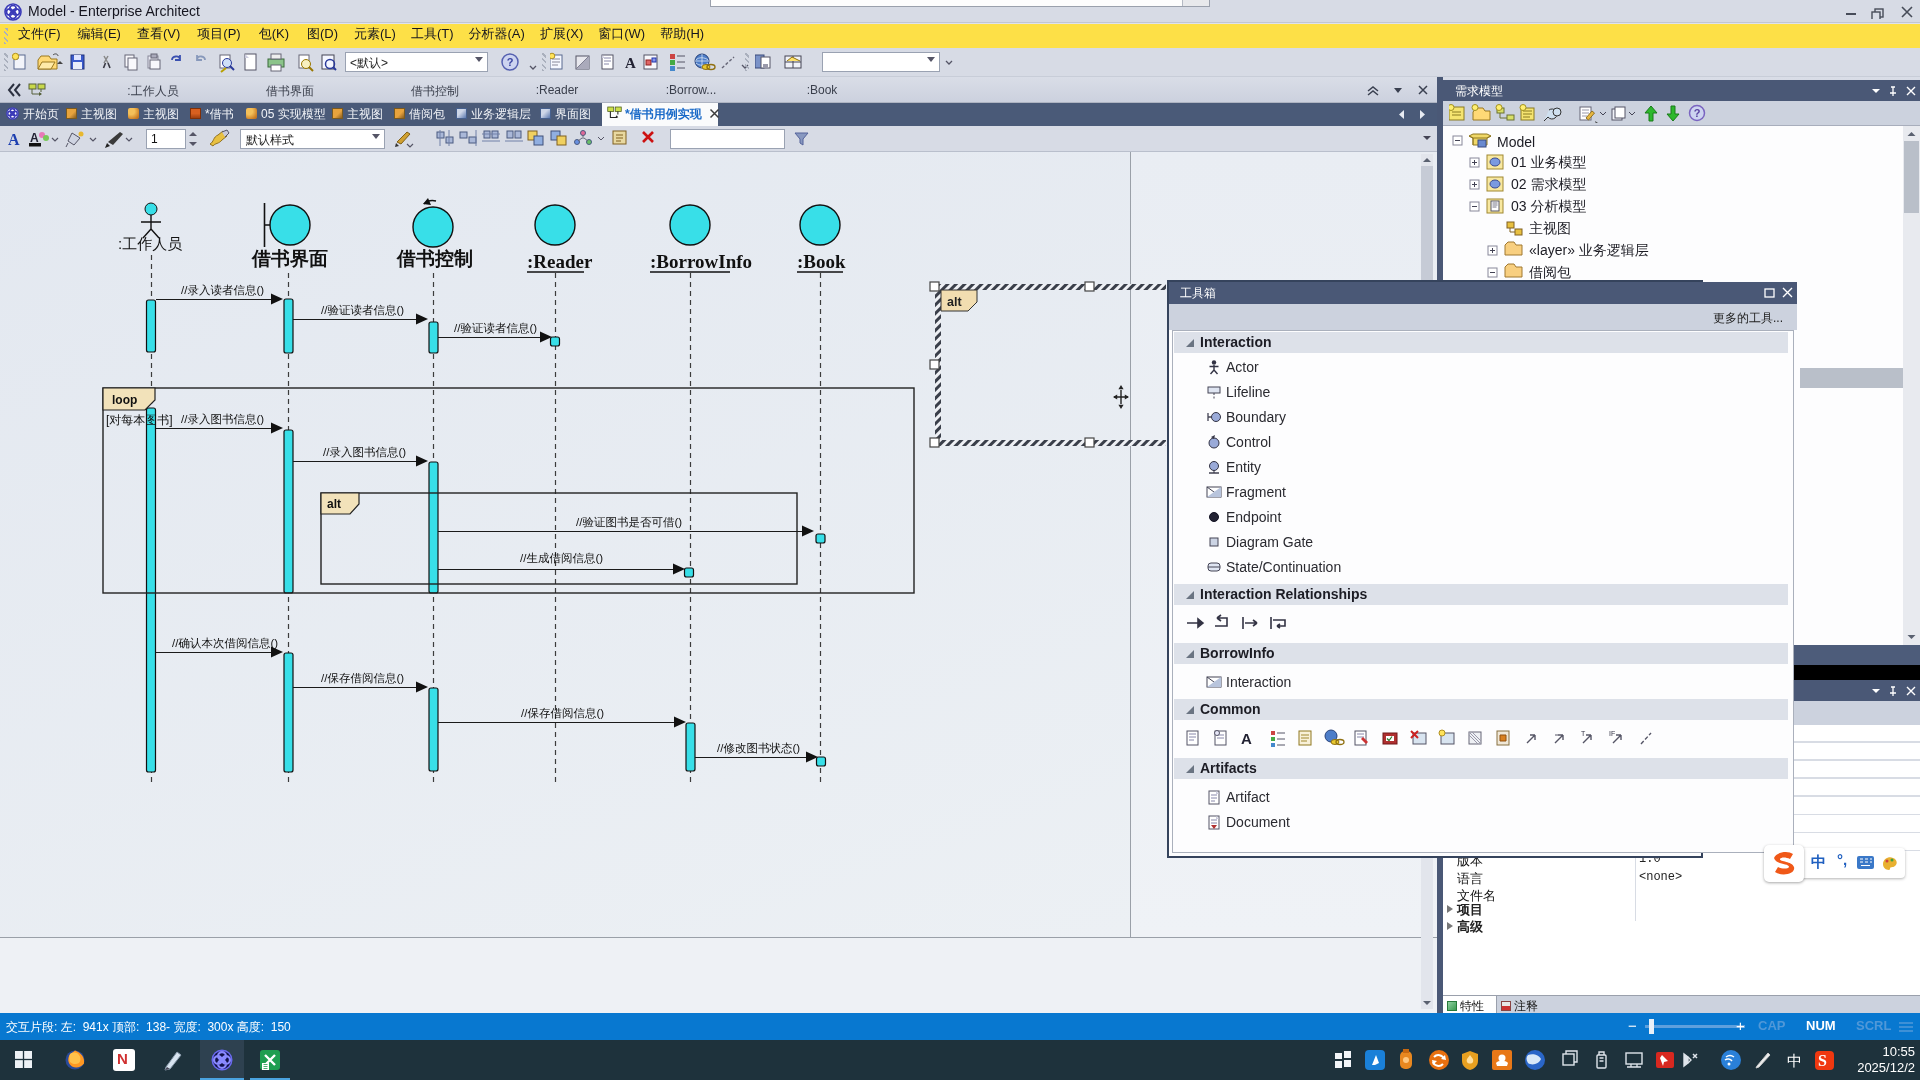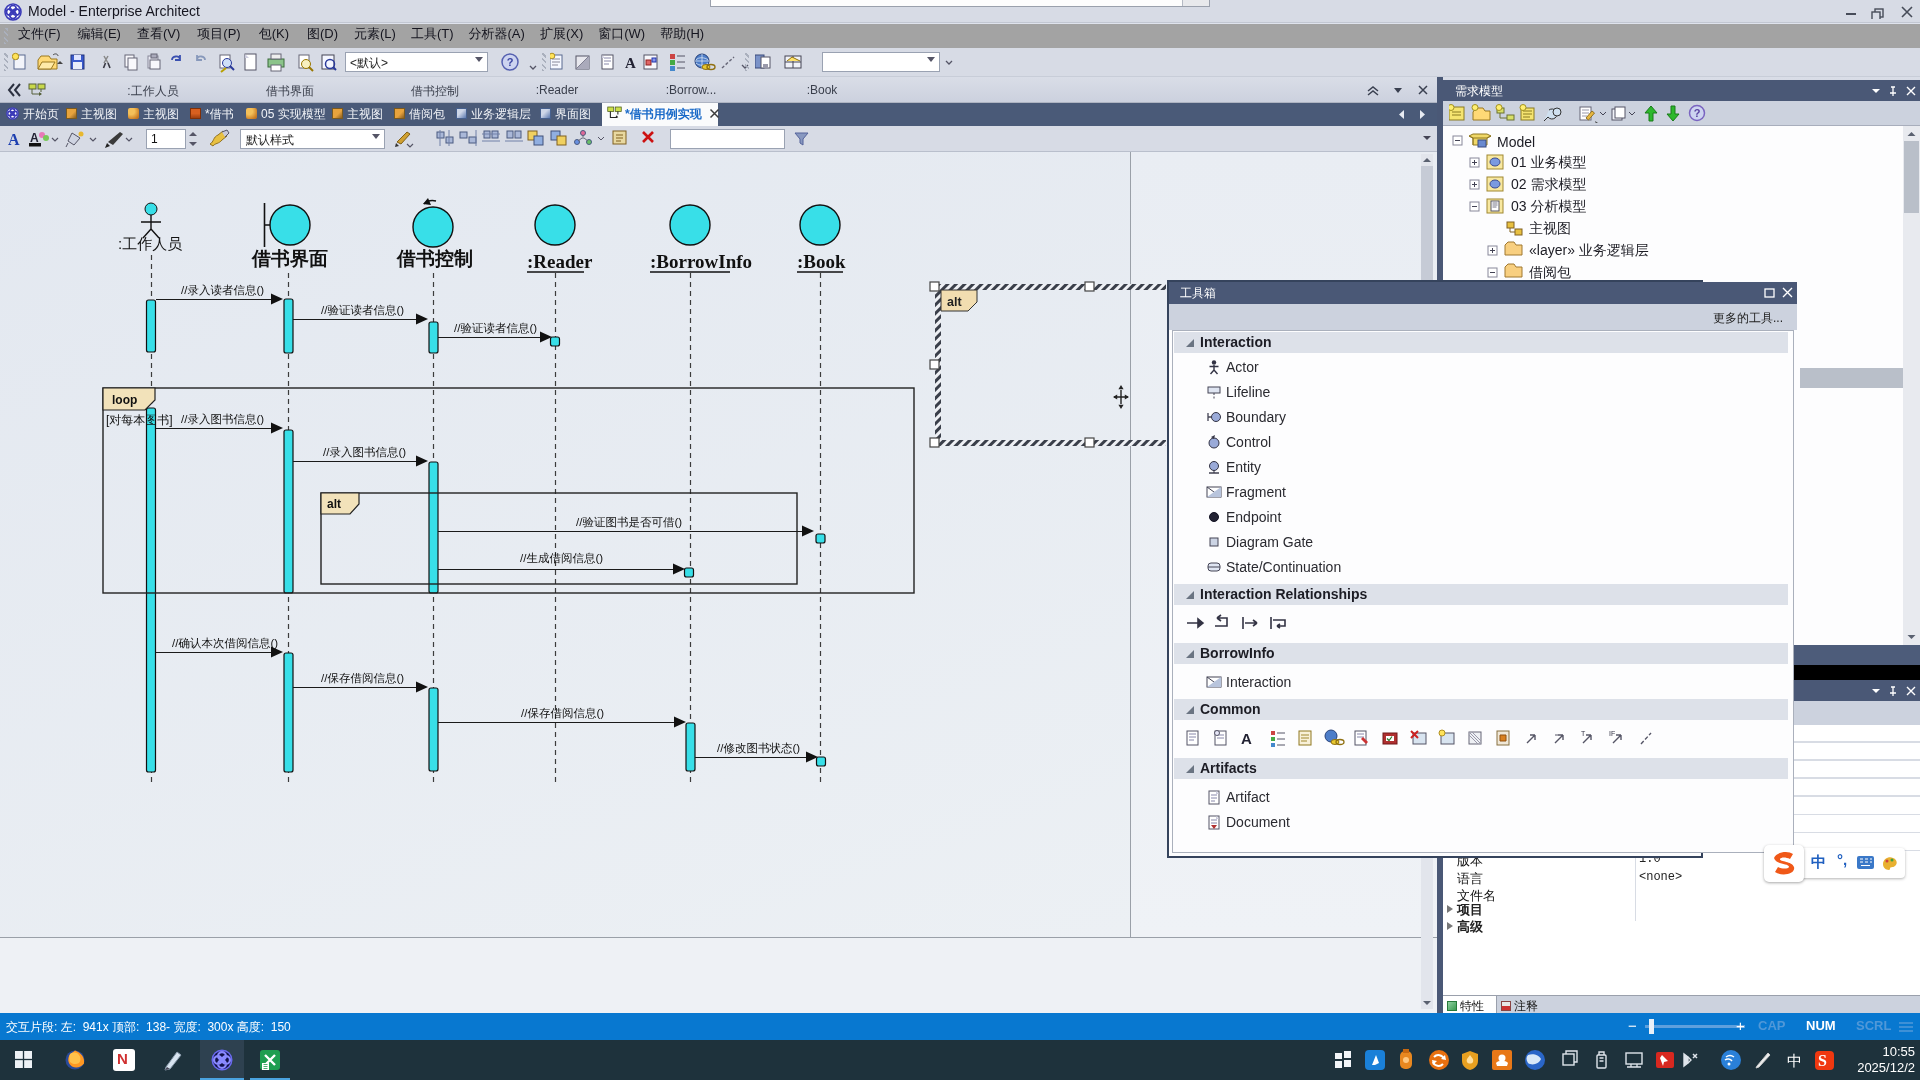--- a/index.html
+++ b/index.html
@@ -1,20 +1,20 @@
 <!DOCTYPE html>
 <html><head><meta charset="utf-8"><style>
 html,body{margin:0;padding:0;width:1920px;height:1080px;overflow:hidden;font-family:"Liberation Sans",sans-serif;}
 *{box-sizing:border-box;}
 .abs{position:absolute;}
 #root{position:relative;width:1920px;height:1080px;background:#dfe3ed;}
 
 #titlebar{left:0;top:0;width:1920px;height:23px;background:#d7dbe5;border-bottom:1px solid #c2c7d2;}
 #title-text{left:28px;top:3px;font-size:14px;color:#15151f;}
-#menubar{left:0;top:24px;width:1920px;height:24px;background:#a3a3a3;text-decoration:underline;}
+#menubar{left:0;top:24px;width:1920px;height:24px;background:#fde047;text-decoration:underline;}
 .menu-item{display:inline-block;font-size:13px;color:#15151f;}
 #toolbar1{left:0;top:48px;width:1920px;height:29px;background:#d7dbe5;border-bottom:1px solid #c8cdd8;}
 #headerrow{left:0;top:77px;width:1437px;height:26px;background:linear-gradient(#d9dde7,#ccd1de);border-bottom:1px solid #aeb4c2;}
 #headerrow2{left:1437px;top:77px;width:483px;height:26px;background:linear-gradient(#d9dde7,#ccd1de);}
 .hname{position:absolute;top:6px;font-size:12px;color:#3a3f4c;transform:translateX(-50%);white-space:nowrap;}
 #tabbar{left:0;top:103px;width:1437px;height:23px;background:#4a5a78;}
 .tab{position:absolute;top:0;height:23px;color:#f2f4f8;font-size:12px;line-height:23px;white-space:nowrap;}
 #toolbar2{left:0;top:126px;width:1437px;height:26px;background:#d7dbe5;border-bottom:1px solid #b9bfcc;}
 .ticon{display:inline-block;width:11px;height:11px;margin-right:4px;vertical-align:-1px;}
 .t1{background:linear-gradient(135deg,#e8a33d 55%,#8a5d20 100%);border:1px solid #7a5a20;}

